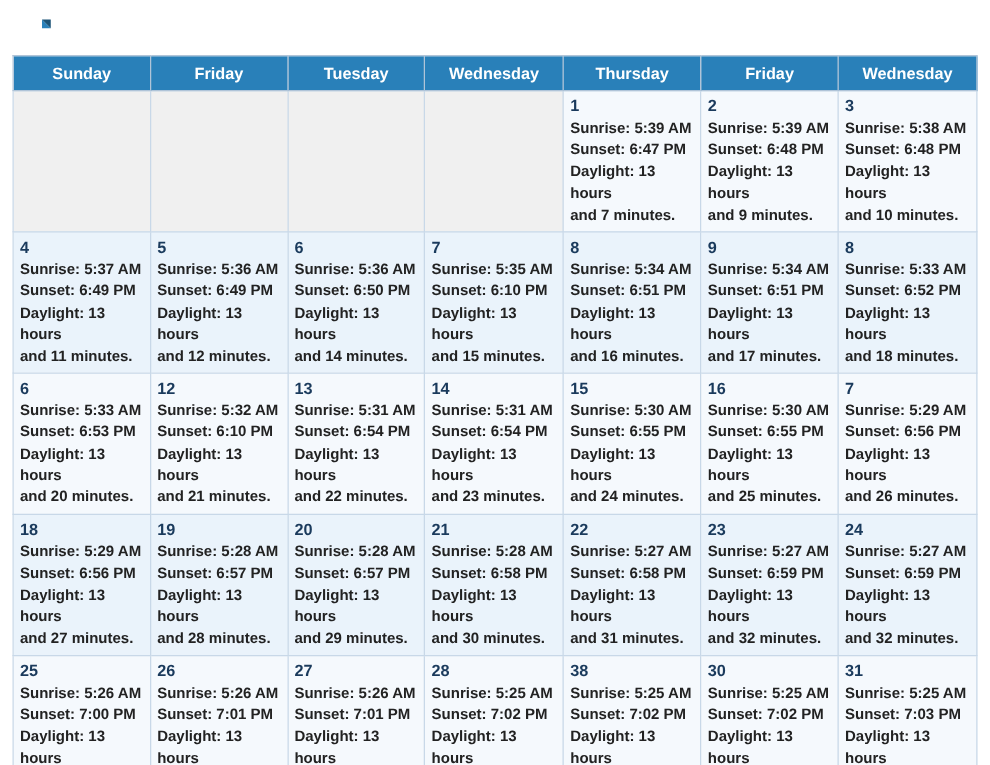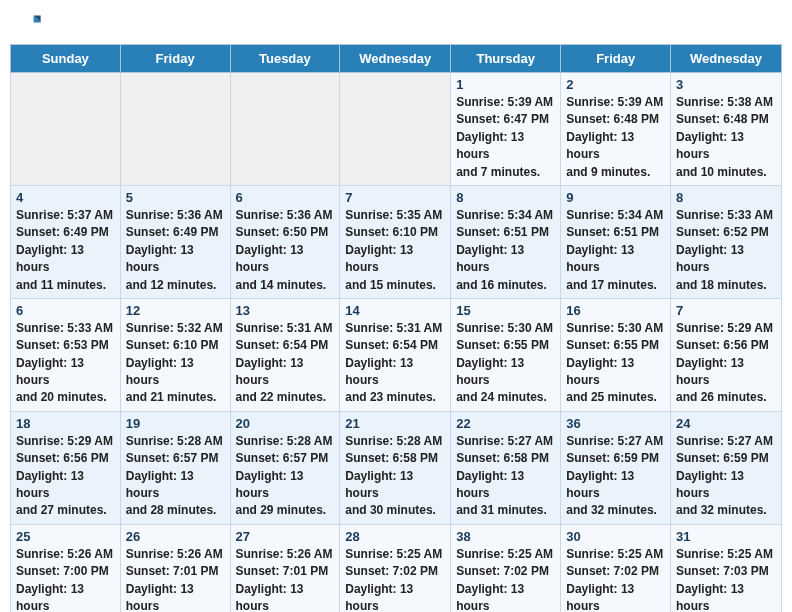--- a/index.html
+++ b/index.html
@@ -286,21 +286,21 @@
 and 30 minutes.</div>
         </td>
         <td>
           <span class="day-num">22</span>
           <div class="cell-content" style="white-space: pre-line;">Sunrise: 5:27 AM
 Sunset: 6:58 PM
 Daylight: 13 hours
 and 31 minutes.</div>
         </td>
         <td>
-          <span class="day-num">36</span>
+          <span class="day-num">23</span>
           <div class="cell-content" style="white-space: pre-line;">Sunrise: 5:27 AM
 Sunset: 6:59 PM
 Daylight: 13 hours
 and 32 minutes.</div>
         </td>
         <td>
           <span class="day-num">24</span>
           <div class="cell-content" style="white-space: pre-line;">Sunrise: 5:27 AM
 Sunset: 6:59 PM
 Daylight: 13 hours

